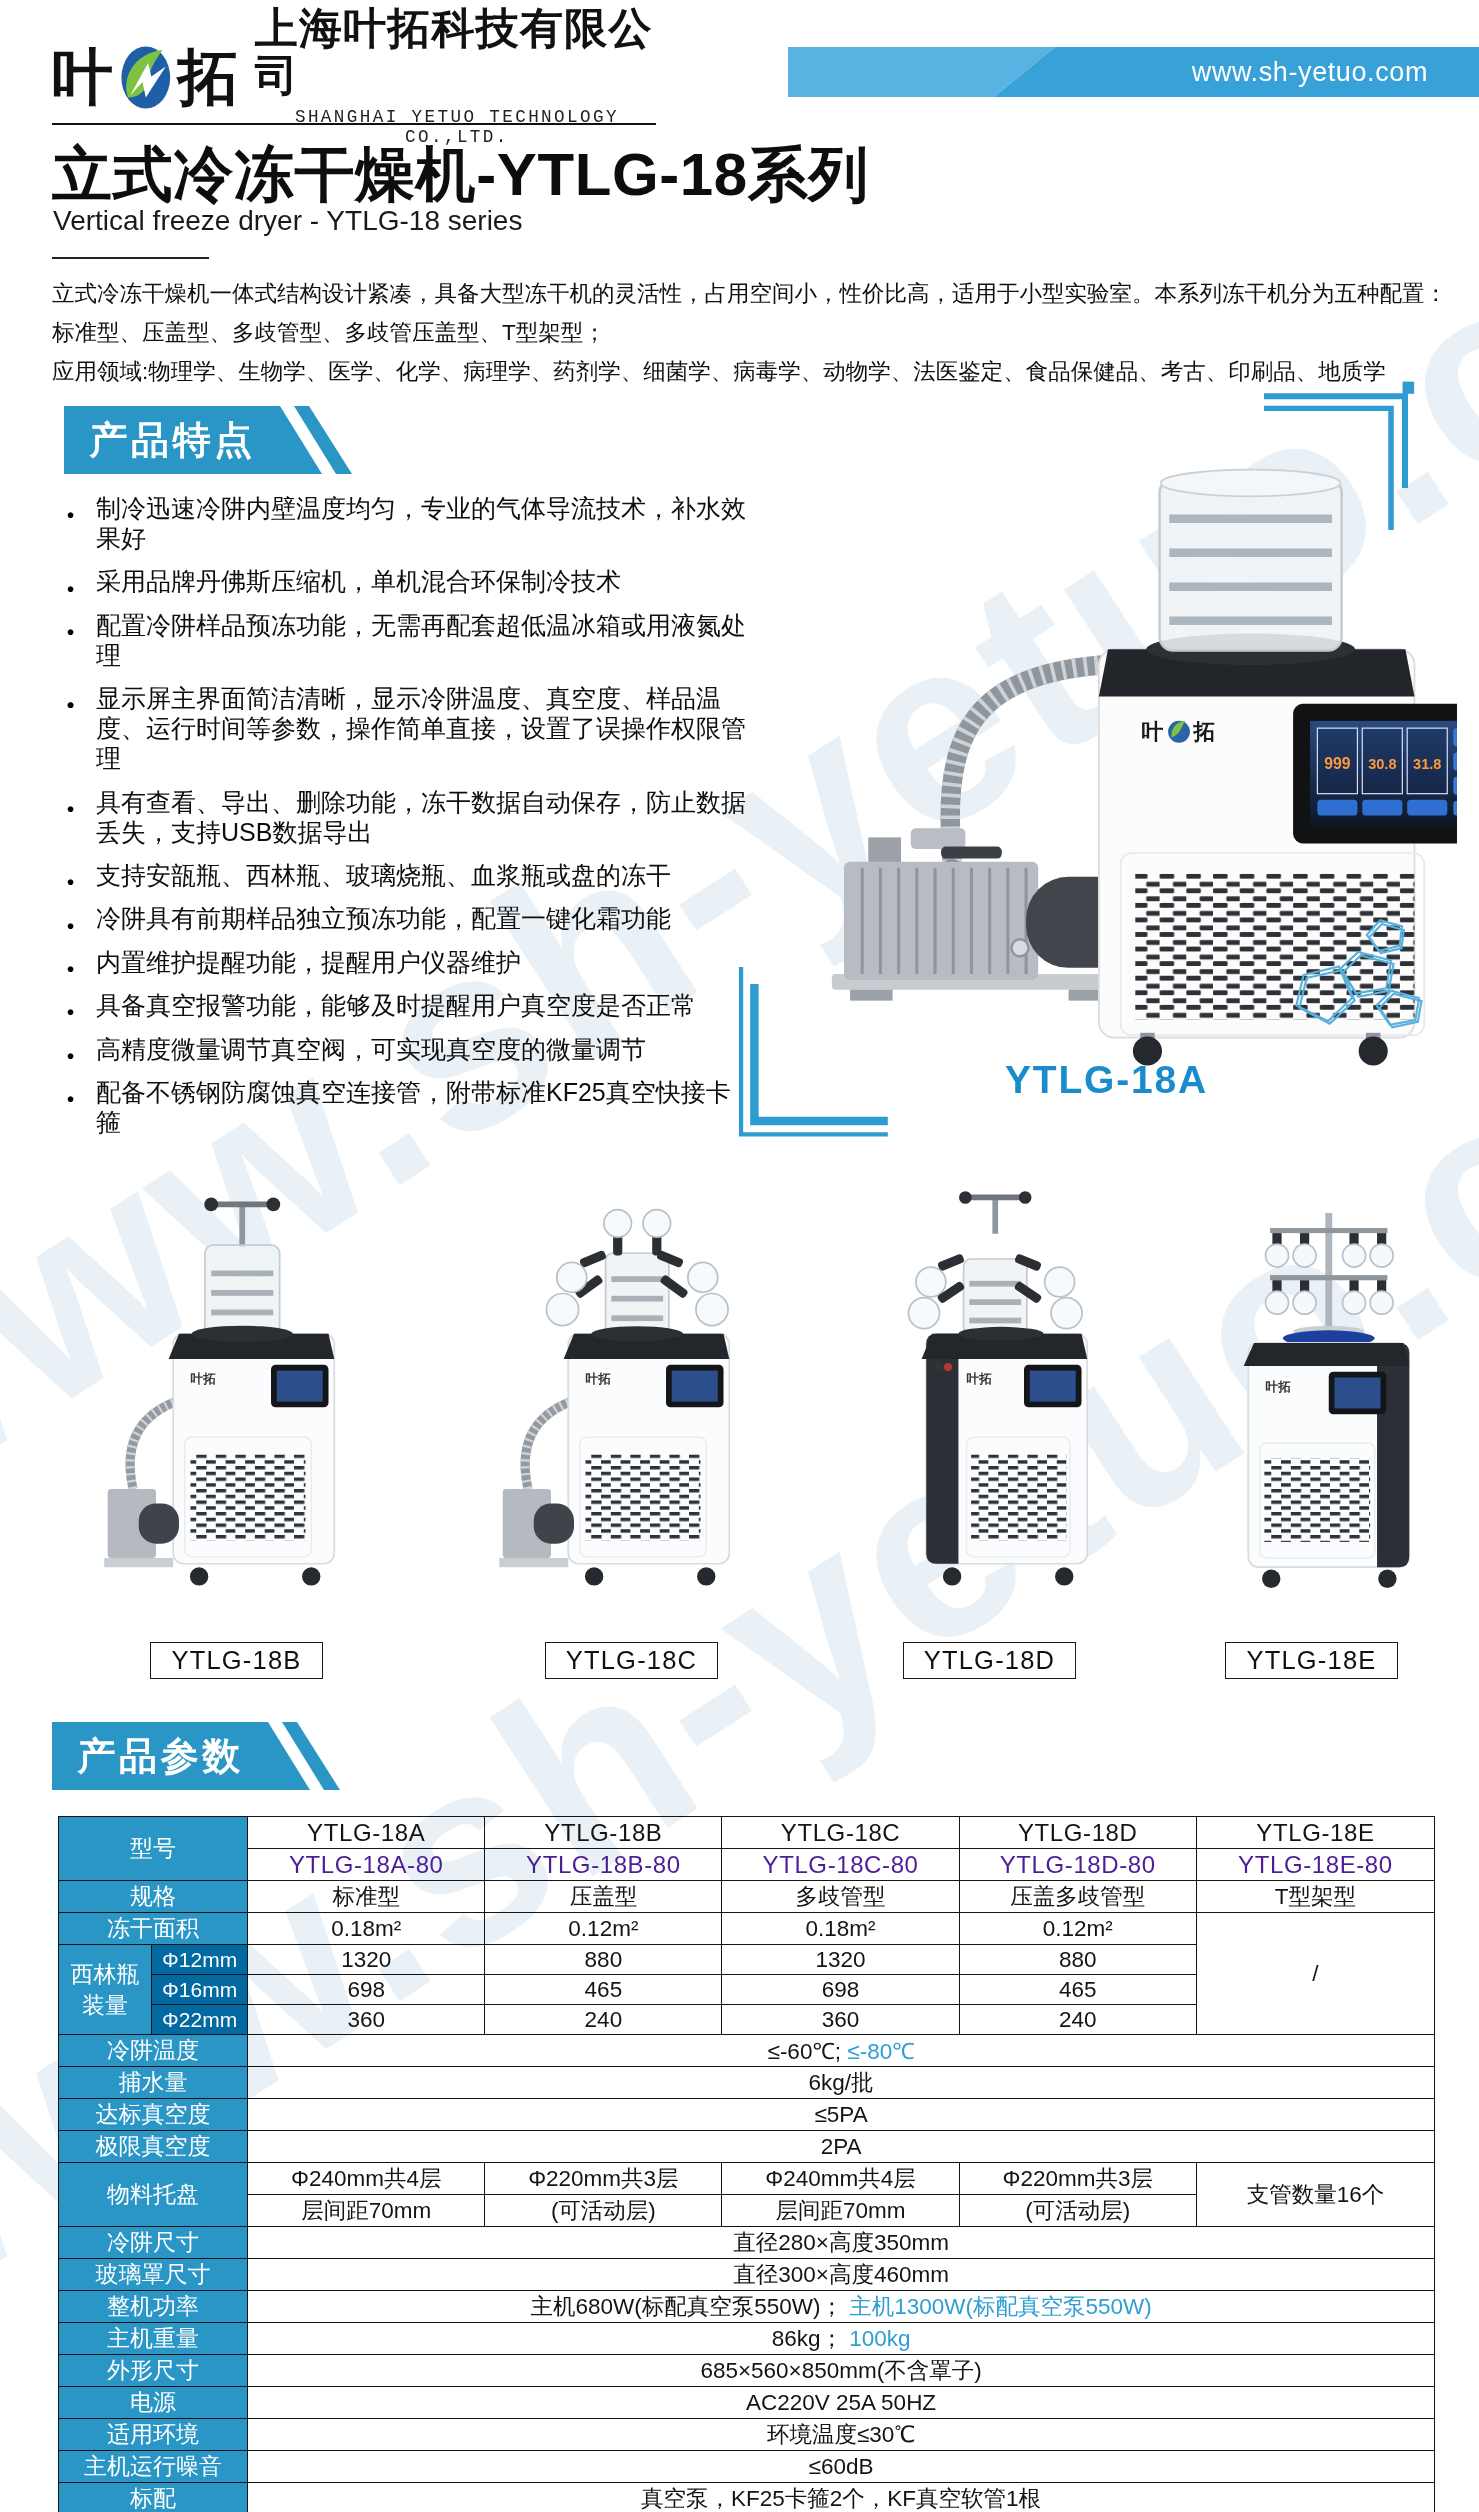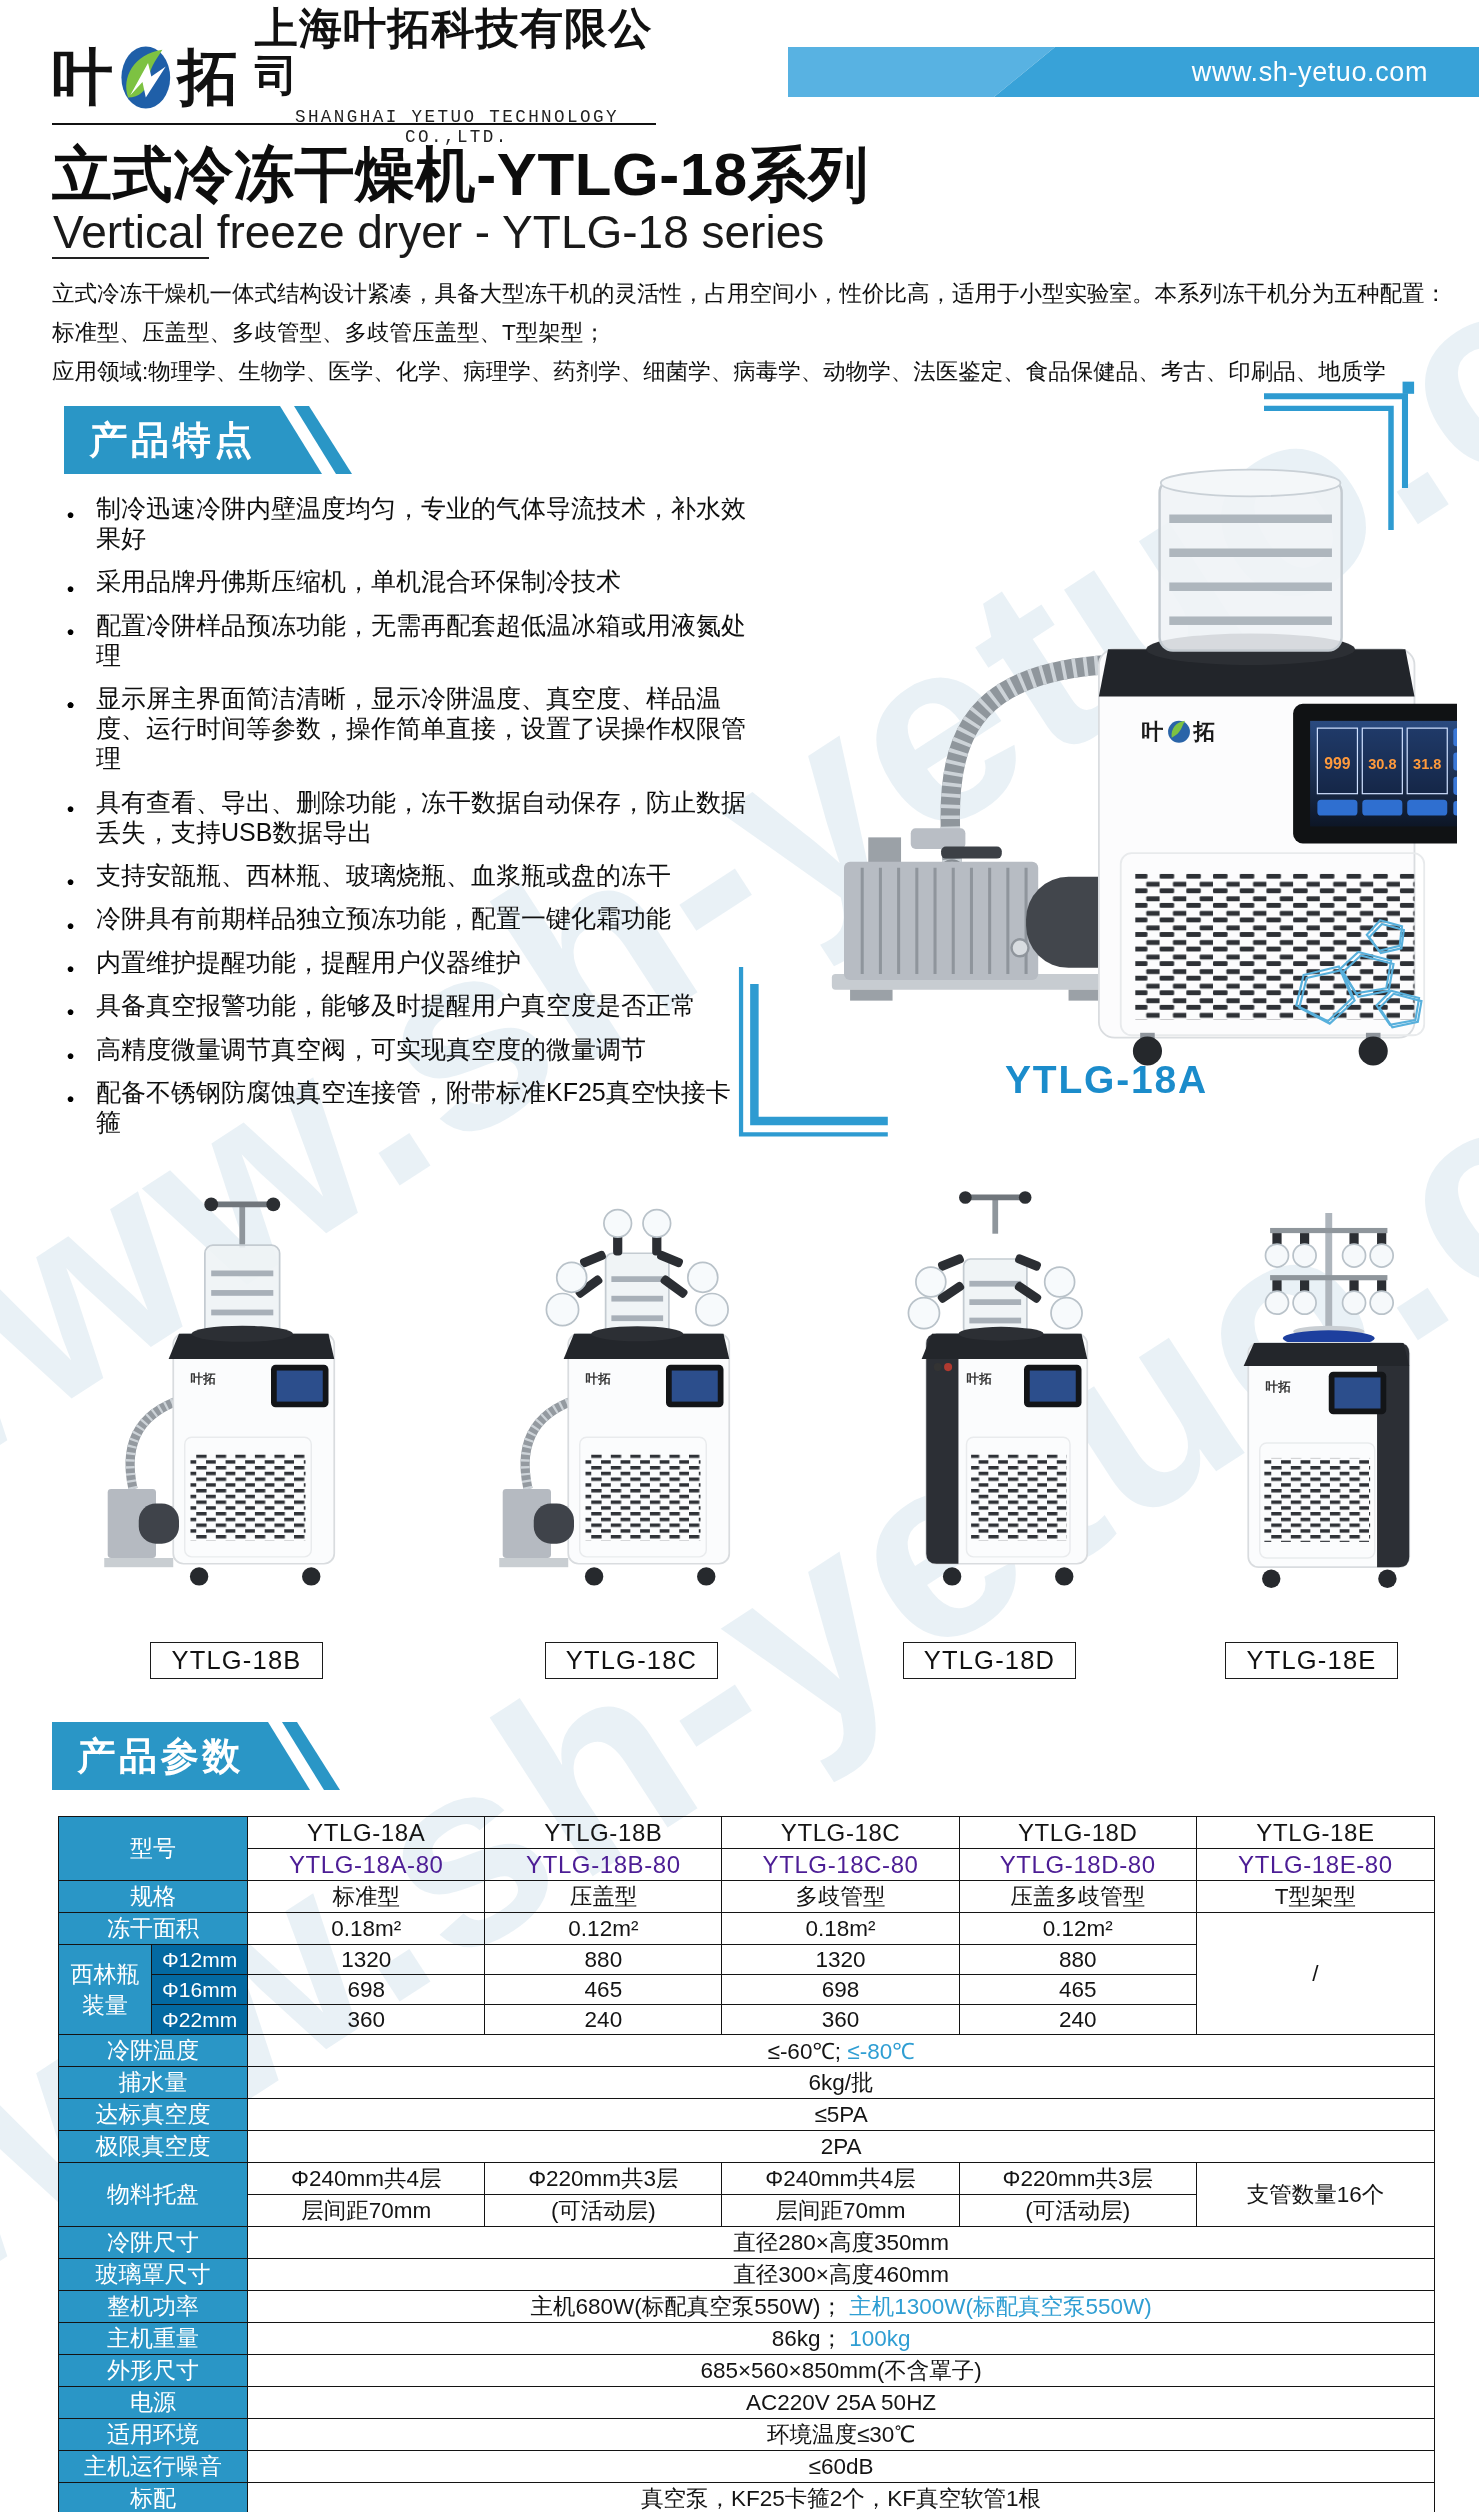--- a/index.html
+++ b/index.html
@@ -19,21 +19,21 @@
   .logo-rule{left:52px;top:123px;width:604px;height:1.8px;background:#111;}
   .site-banner{left:788px;top:47px;width:692px;height:50px;}
   .site-banner .light{position:absolute;inset:0;background:#58B2E2;
       clip-path:polygon(0 0,267px 0,206px 100%,0 100%);}
   .site-banner .dark{position:absolute;inset:0;background:#38A2D8;
       clip-path:polygon(267px 0,100% 0,100% 100%,206px 100%);}
   .site-banner .txt{position:absolute;right:52px;top:0;height:50px;display:flex;align-items:center;
       color:#fff;font-size:27px;font-weight:500;letter-spacing:0.6px;}
   
   .page-title{left:52px;top:135px;font-size:60px;font-weight:800;color:#0d0d0d;letter-spacing:0.6px;}
-  .page-sub{left:53px;top:205px;font-size:46px;font-weight:500;color:#1a1a1a;}
+  .page-sub{left:53px;top:205px;font-size:28px;font-weight:500;color:#1a1a1a;}
   .title-rule{left:52px;top:257px;width:157px;height:1.8px;background:#222;}
   .intro{left:52px;top:274px;width:1403px;font-size:22.5px;line-height:39px;color:#101010;}
   
   .sec-banner{width:291px;height:68px;}
   .sec-banner .main{position:absolute;left:0;top:0;width:291px;height:68px;background:#2A96C6;
       clip-path:polygon(0 0,216px 0,258px 68px,0 68px);display:flex;align-items:center;
       padding-left:25.5px;box-sizing:border-box;color:#fff;font-size:38px;font-weight:700;letter-spacing:3.6px;}
   .sec-banner .stripe{position:absolute;left:0;top:0;width:291px;height:68px;background:#2A96C6;
       clip-path:polygon(230px 0,245px 0,288px 68px,272px 68px);}
   

